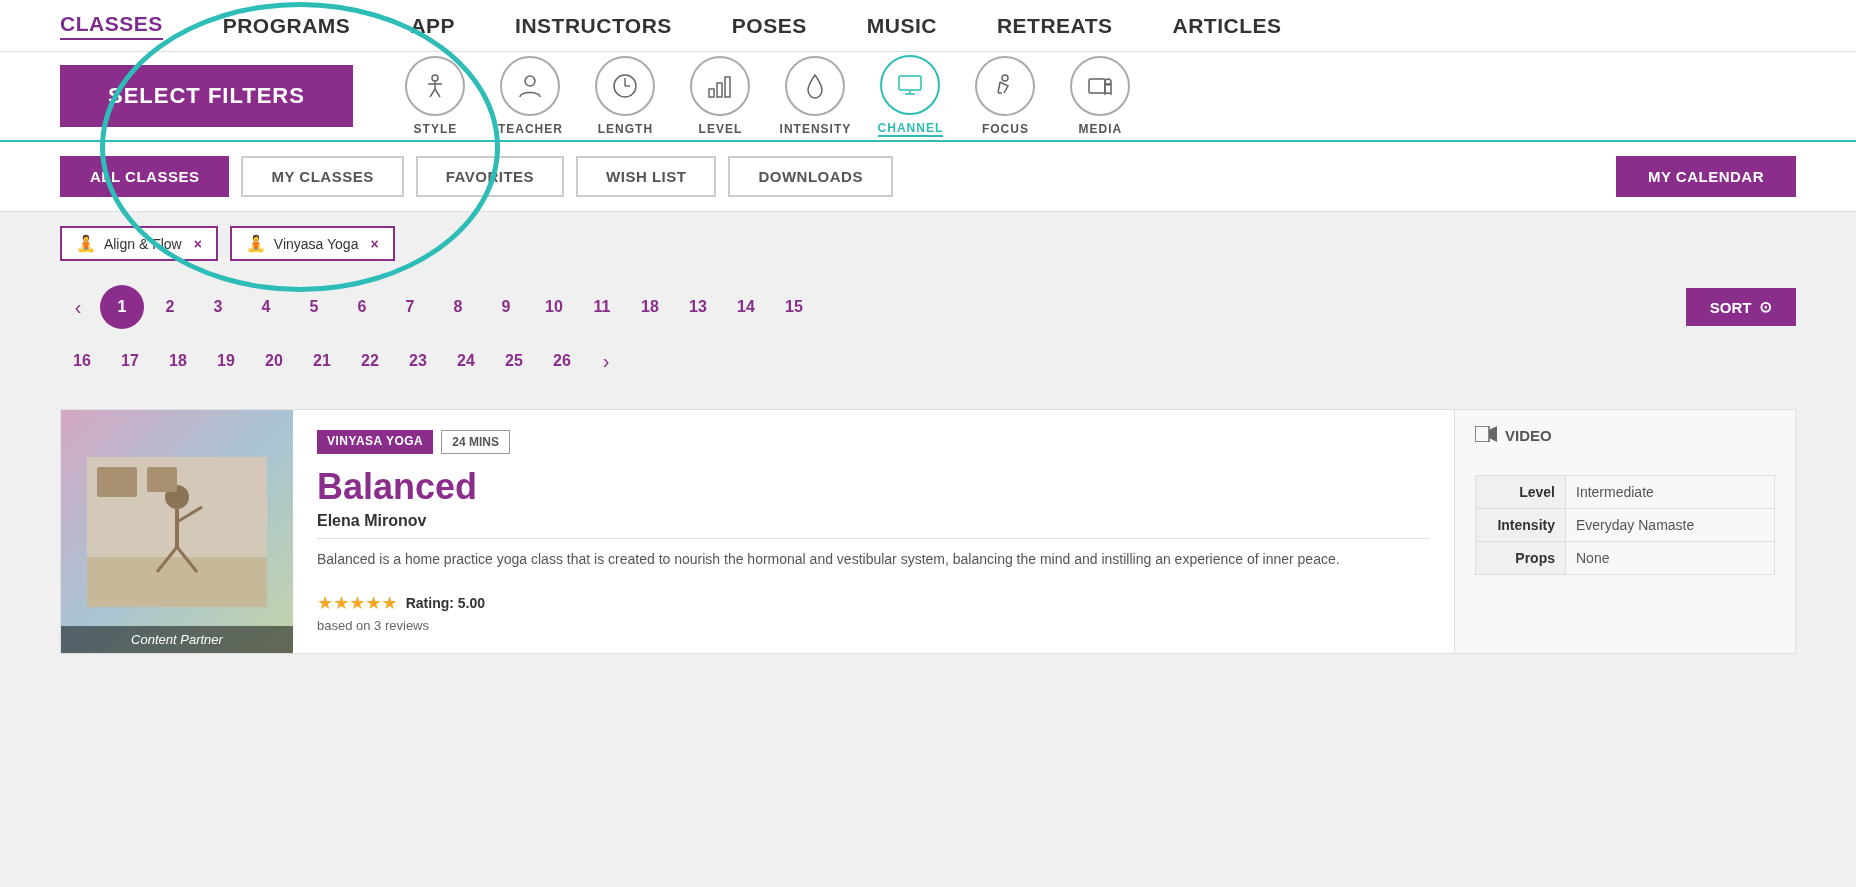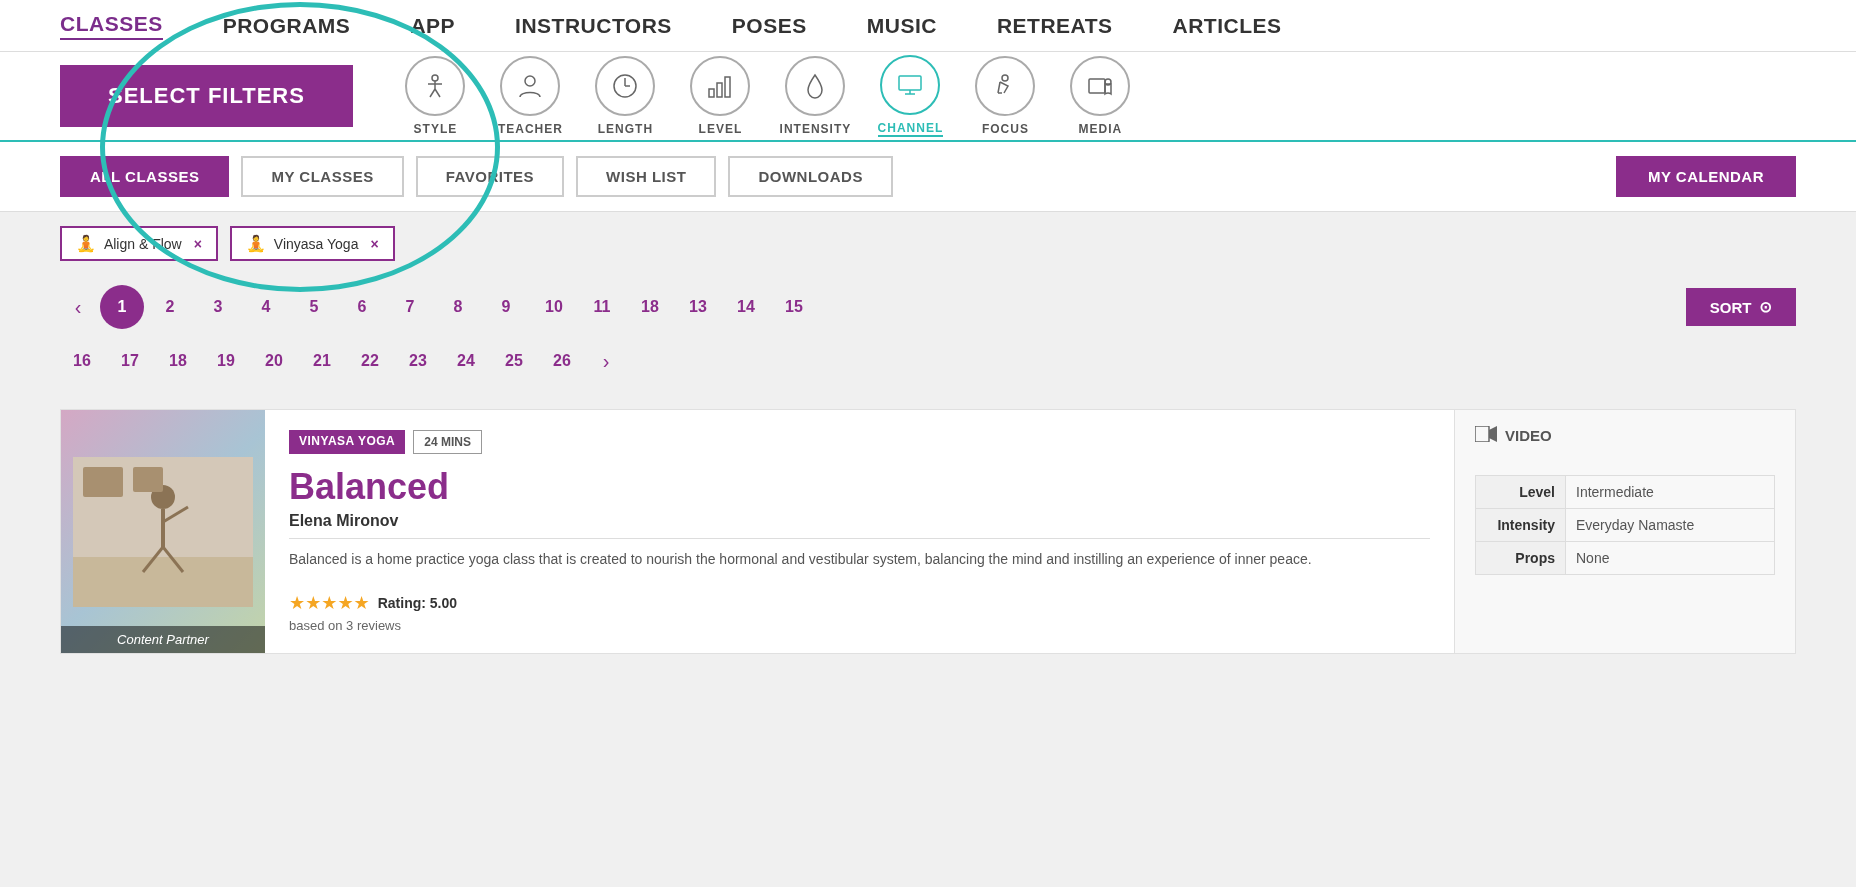--- a/index.html
+++ b/index.html
@@ -219,21 +219,21 @@
       padding: 16px 60px;
       background: #f0f0f0;
     }
     .class-card {
       display: flex;
       background: #fff;
       margin-bottom: 16px;
       border: 1px solid #e0e0e0;
     }
     .class-thumb {
-      width: 204px;
+      width: 232px;
       min-height: 180px;
       background: #c8c8c8;
       flex-shrink: 0;
       position: relative;
       overflow: hidden;
     }
     .class-thumb-img {
       width: 100%;
       height: 100%;
       display: flex;

